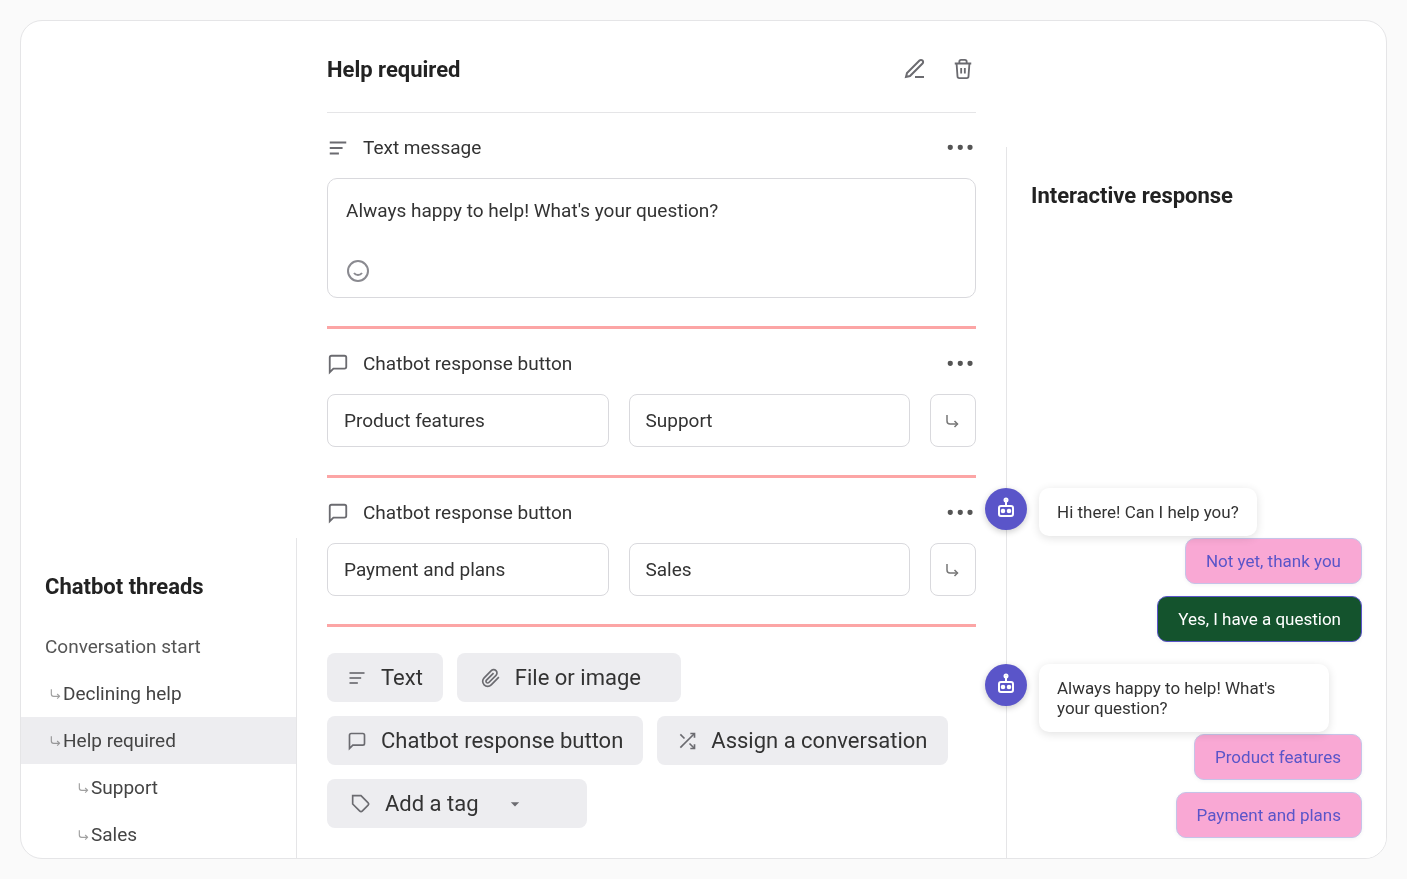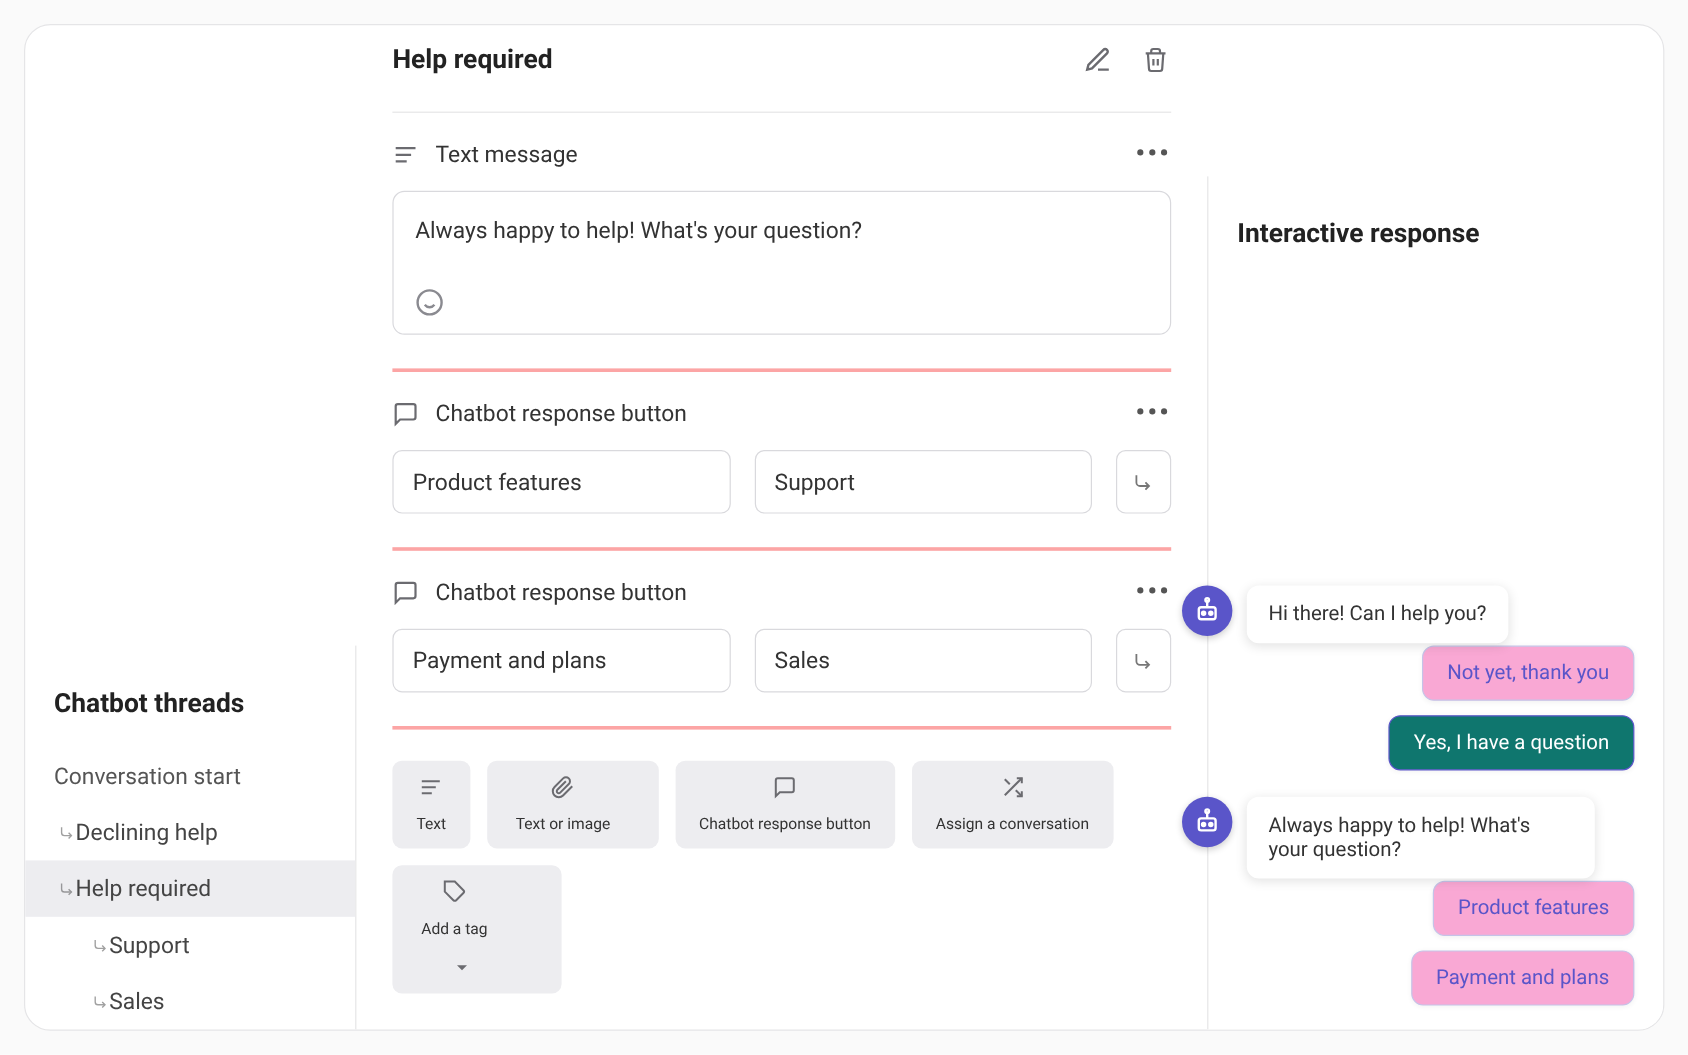--- a/index.html
+++ b/index.html
@@ -31,34 +31,34 @@
 
 .text-card { border: 1px solid #d9d9dd; border-radius: 10px; padding: 20px 18px 14px 18px; min-height: 120px; display: flex; flex-direction: column; justify-content: space-between; }
 .text-card .msg { font-size: 19px; color: #333; }
 .emoji-btn { width: 24px; height: 24px; color: #8a8a90; cursor: pointer; margin-top: 20px; }
 
 .resp-row { display: flex; gap: 20px; }
 .resp-input { flex: 1; border: 1px solid #d9d9dd; border-radius: 8px; padding: 14px 16px; font-size: 19px; color: #333; background: #fff; }
 .resp-link { width: 46px; border: 1px solid #d9d9dd; border-radius: 8px; display: flex; align-items: center; justify-content: center; color: #777; cursor: pointer; }
 
 .toolbar { padding-top: 26px; display: flex; flex-wrap: wrap; gap: 14px; }
-.tb-btn { background: #ededf0; border-radius: 8px; padding: 12px 20px; display: flex; align-items: center; gap: 14px; font-size: 13px; color: #333; cursor: pointer; flex-direction: column; }
+.tb-btn { background: #ededf0; border-radius: 8px; padding: 12px 20px; display: flex; align-items: center; gap: 14px; font-size: 22px; color: #333; cursor: pointer; }
 .tb-btn .tb-icon { width: 20px; height: 20px; color: #6b6b70; }
 .tb-btn .chev { margin-left: 12px; }
 
 
 .preview { width: 380px; border-left: 1px solid #e5e5e7; padding: 36px 24px 20px 24px; background: #fff; position: relative; }
 .preview h2 { font-size: 22px; font-weight: 700; color: #222; margin-bottom: 30px; }
 .chat-area { margin-top: 280px; display: flex; flex-direction: column; gap: 2px; position: relative; }
 .bot-row { display: flex; align-items: flex-start; gap: 12px; position: relative; }
 .bot-avatar { width: 42px; height: 42px; border-radius: 50%; background: #5a55c9; color: #fff; display: flex; align-items: center; justify-content: center; flex-shrink: 0; margin-left: -46px; box-shadow: 0 2px 6px rgba(0,0,0,.2); }
 .bubble { background: #fff; border-radius: 10px; padding: 14px 18px; font-size: 17px; color: #333; box-shadow: 0 2px 10px rgba(0,0,0,.12); max-width: 290px; }
 .choices { display: flex; flex-direction: column; gap: 12px; align-items: flex-end; }
 .choice { border: 1px solid #c5c3e8; border-radius: 10px; padding: 12px 20px; font-size: 17px; color: #5a55c9; cursor: pointer; background: #f9a8d4; box-shadow: 0 1px 4px rgba(0,0,0,.05); }
-.choice.selected { background: #0f766e; border-color: #5a55c9; color: #fff; }
+.choice.selected { background: #14532d; border-color: #5a55c9; color: #fff; }
 
 svg { display: block; }
 </style>
 </head>
 <body>
 
 <div class="app">
 
   <aside class="sidebar">
     <h2>Chatbot threads</h2>
@@ -208,21 +208,21 @@
             </svg>
           </span>
         <span>Text</span>
       </div>
       <div class="tb-btn" style="padding-left:24px;padding-right:40px">
         <span class="tb-icon">
             <svg viewBox="0 0 24 24" fill="none" stroke="currentColor" stroke-width="2">
               <path d="M21.44 11.05l-9.19 9.19a6 6 0 0 1-8.49-8.49l8.57-8.57A4 4 0 1 1 18 8.84l-8.59 8.57a2 2 0 0 1-2.83-2.83l8.49-8.48"></path>
             </svg>
           </span>
-        <span>Text or image</span>
+        <span>File or image</span>
       </div>
       <div class="tb-btn">
         <span class="tb-icon">
             <svg viewBox="0 0 24 24" fill="none" stroke="currentColor" stroke-width="2">
               <path d="M21 15a2 2 0 0 1-2 2H7l-4 4V5a2 2 0 0 1 2-2h14a2 2 0 0 1 2 2z"></path>
             </svg>
           </span>
         <span>Chatbot response button</span>
       </div>
       <div class="tb-btn">

